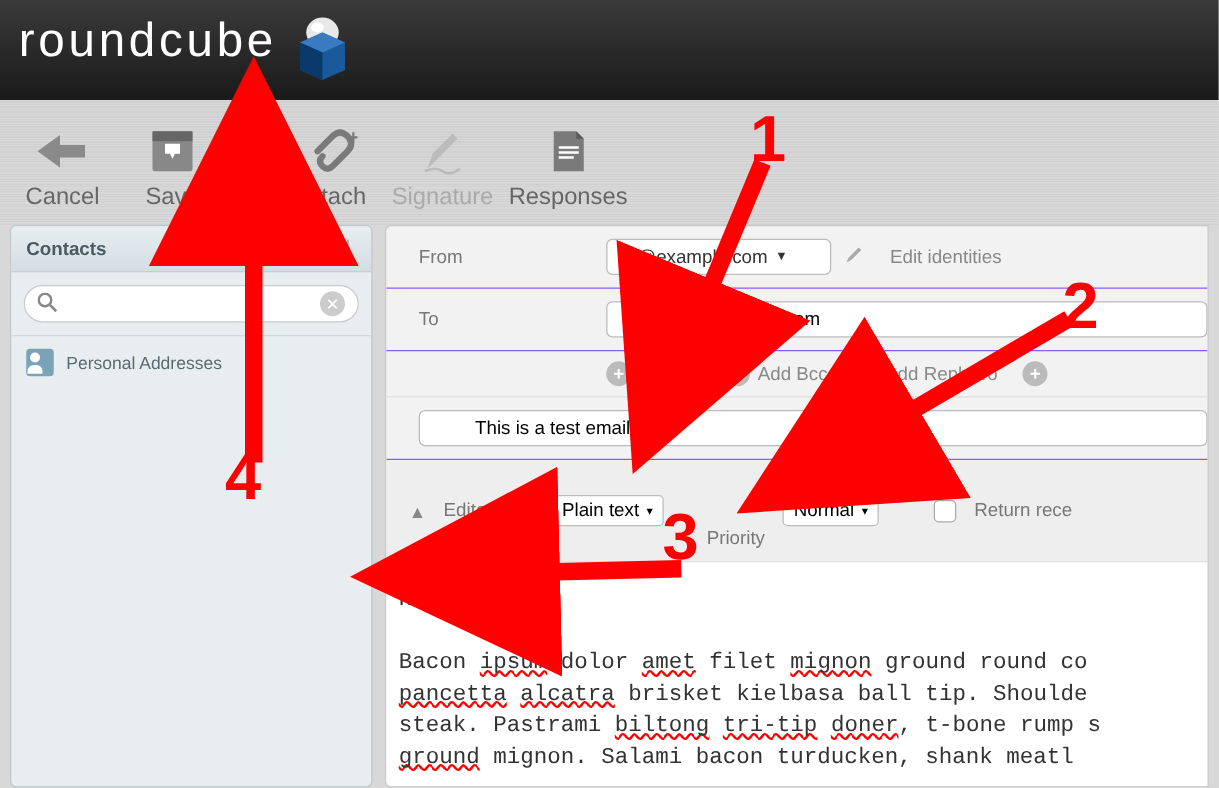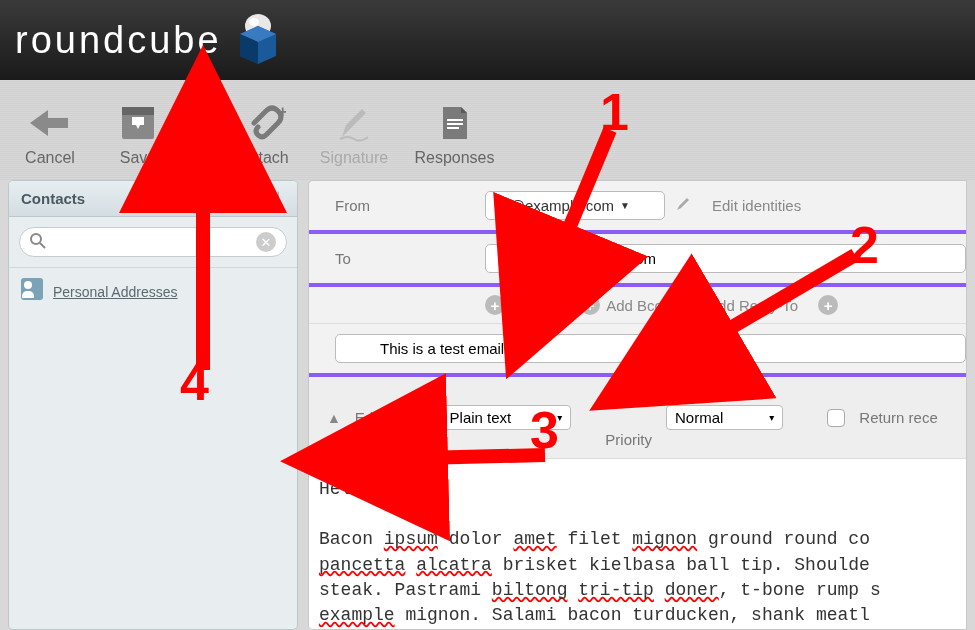--- a/index.html
+++ b/index.html
@@ -1,60 +1,60 @@
 <!DOCTYPE html>
 <html><head>
 <meta charset="utf-8">
 <style>
   * { box-sizing: border-box; margin: 0; padding: 0; }
   body { font-family: "Lucida Grande", Verdana, Arial, sans-serif; font-size: 14px; background: #d8d8d8; overflow: hidden; width: 975px; height: 630px; position: relative; }
   
   .topbar { height: 80px; background: linear-gradient(#3a3a3a, #1a1a1a); display: flex; align-items: center; padding-left: 15px; }
-  .logo { display: flex; align-items: center; }
+  .logo { display: flex; }
   .logo-text { color: #fff; font-size: 38px; font-weight: 300; letter-spacing: 3px; font-family: Arial, sans-serif; }
   .logo-cube { width: 56px; height: 56px; margin-left: 8px; position: relative; }
   
   .toolbar { height: 100px; background: repeating-linear-gradient(0deg, #d0d0d0, #d0d0d0 1px, #d8d8d8 1px, #d8d8d8 2px); display: flex; align-items: center; padding: 10px 15px 0 15px; gap: 18px; }
   .toolbar-btn { display: flex; flex-direction: column; align-items: center; cursor: pointer; width: 70px; }
   .toolbar-btn.wide { width: 95px; }
   .toolbar-btn.sep { margin-left: 40px; }
   .toolbar-icon { width: 44px; height: 40px; display: flex; align-items: center; justify-content: center; }
-  .toolbar-label { color: #666; font-size: 16px; margin-top: 6px; }
+  .toolbar-label { color: #666; font-size: 19px; margin-top: 6px; }
   .toolbar-btn.disabled .toolbar-label { color: #aaa; }
   
   .main { display: flex; height: 450px; padding: 0 8px; gap: 10px; }
   
   .sidebar { width: 290px; background: #e8edef; border: 1px solid #bcc7cc; border-radius: 5px; overflow: hidden; }
   .sidebar-header { background: linear-gradient(#e6eef1, #d4dde2); padding: 8px 12px; display: flex; align-items: center; border-bottom: 1px solid #bcc7cc; }
   .sidebar-title { font-weight: bold; color: #4a5a62; font-size: 15px; flex: 1; }
   .nav-arrows { display: flex; gap: 10px; }
   .nav-arrow { color: #9aabb3; font-size: 16px; cursor: pointer; }
   .search-row { padding: 10px; background: #e8edef; border-bottom: 1px solid #d0d8db; }
   .search-box { display: flex; align-items: center; background: #fff; border: 1px solid #c5ccd0; border-radius: 15px; padding: 4px 10px; }
   .search-box input { flex: 1; border: none; outline: none; font-size: 14px; background: transparent; }
-  .addr-item { display: flex; align-items: flex-end; padding: 10px 12px; color: #5a6a72; cursor: pointer; text-decoration: underline; }
+  .addr-item { display: flex; align-items: center; padding: 10px 12px; color: #5a6a72; cursor: pointer; }
   .addr-icon { width: 22px; height: 22px; background: #7aa3b8; border-radius: 3px; margin-right: 10px; position: relative; }
   .addr-icon::after { content: ""; position: absolute; left: 3px; top: 3px; width: 8px; height: 8px; background: #fff; border-radius: 50%; }
   .addr-icon::before { content: ""; position: absolute; left: 1px; bottom: 2px; width: 12px; height: 7px; background: #fff; border-radius: 5px 5px 0 0; }
   
   .compose { flex: 1; background: #f2f2f2; border: 1px solid #c8c8c8; border-radius: 5px 0 0 5px; overflow: hidden; display: flex; flex-direction: column; }
-  .compose-row { display: flex; align-items: center; padding: 10px 0 10px 26px; border-bottom: 4px solid #8b5cf6; justify-content: space-between; }
+  .compose-row { display: flex; align-items: center; padding: 10px 0 10px 26px; border-bottom: 1px solid #8b5cf6; justify-content: space-between; }
   .compose-label { width: 150px; color: #777; font-size: 15px; }
   .compose-field { flex: 1; display: flex; align-items: center; gap: 10px; }
   .pill { background: #fff; border: 1px solid #bbb; border-radius: 5px; padding: 5px 12px; font-size: 15px; color: #333; display: inline-flex; align-items: center; min-width: 180px; }
   .pill select, .pill input { border: none; outline: none; font-size: 15px; background: transparent; width: 100%; padding-left: 32px; }
   .caret { margin-left: 6px; font-size: 10px; }
   .edit-id { color: #888; display: flex; align-items: center; gap: 21px; cursor: pointer; font-size: 15px; }
   .add-row { display: flex; gap: 20px; padding: 8px 0 8px 176px; border-bottom: 1px solid #ddd; }
   .add-btn { display: flex; align-items: center; gap: 6px; color: #888; cursor: pointer; font-size: 15px; }
   .plus-circ { width: 20px; height: 20px; border-radius: 50%; background: #bbb; color: #fff; display: flex; align-items: center; justify-content: center; font-size: 15px; font-weight: bold; }
   
   .options-row { display: flex; align-items: center; padding: 10px 0 10px 18px; gap: 14px; border-bottom: 1px solid #ddd; background: #eee; }
   .opt-label { color: #777; font-size: 15px; }
-  .opt-select { background: #fff; border: 1px solid #bbb; border-radius: 4px; padding: 3px 8px; font-size: 15px; display: inline-flex; align-items: center; gap: 40px; }
+  .opt-select { background: #fff; border: 1px solid #bbb; border-radius: 4px; padding: 3px 8px; font-size: 15px; display: inline-flex; align-items: center; }
   .tri-toggle { color: #888; cursor: pointer; font-size: 14px; }
   .checkbox { width: 18px; height: 18px; border: 1px solid #aaa; border-radius: 4px; background: #fff; margin-left: 30px; }
   
   .body-area { flex: 1; background: #fff; padding: 18px 10px; font-family: "Courier New", monospace; font-size: 18px; line-height: 1.4; color: #333; white-space: pre-wrap; overflow: hidden; }
   .body-area .sp { text-decoration: underline wavy red; text-decoration-skip-ink: none; }
   
   
   .annot { position: absolute; z-index: 50; pointer-events: none; }
   .annot-num { font-family: Arial, sans-serif; font-size: 52px; font-weight: 900; color: #ff0000; position: absolute; }
 </style>
@@ -220,21 +220,21 @@
           <span class="caret">▾</span>
       </span>
       <span class="checkbox"></span>
       <span class="opt-label">Return rece</span>
     </div>
     <div class="body-area"><span>Hello,</span>
 
 <span>Bacon </span><span class="sp">ipsum</span><span> dolor </span><span class="sp">amet</span><span> filet </span><span class="sp">mignon</span><span> ground round co </span>
 <span class="sp">pancetta</span><span> </span><span class="sp">alcatra</span><span> brisket kielbasa ball tip. Shoulde</span>
 <span>steak. Pastrami </span><span class="sp">biltong</span><span> </span><span class="sp">tri-tip</span><span> </span><span class="sp">doner</span><span>, t-bone rump s</span>
-<span class="sp">example</span><span> mignon. Salami bacon turducken, shank meatl</span></div>
+<span class="sp">ground</span><span> mignon. Salami bacon turducken, shank meatl</span></div>
   </div>
 </div>
 
 <svg class="annot" style="left:0;top:0;" width="975" height="630">
 
   <defs>
     <marker id="ah" markerWidth="12" markerHeight="12" refX="2" refY="6" orient="auto">
       <path d="M0 0 L12 6 L0 12 Z" fill="#ff0000"></path>
     </marker>
   </defs>

